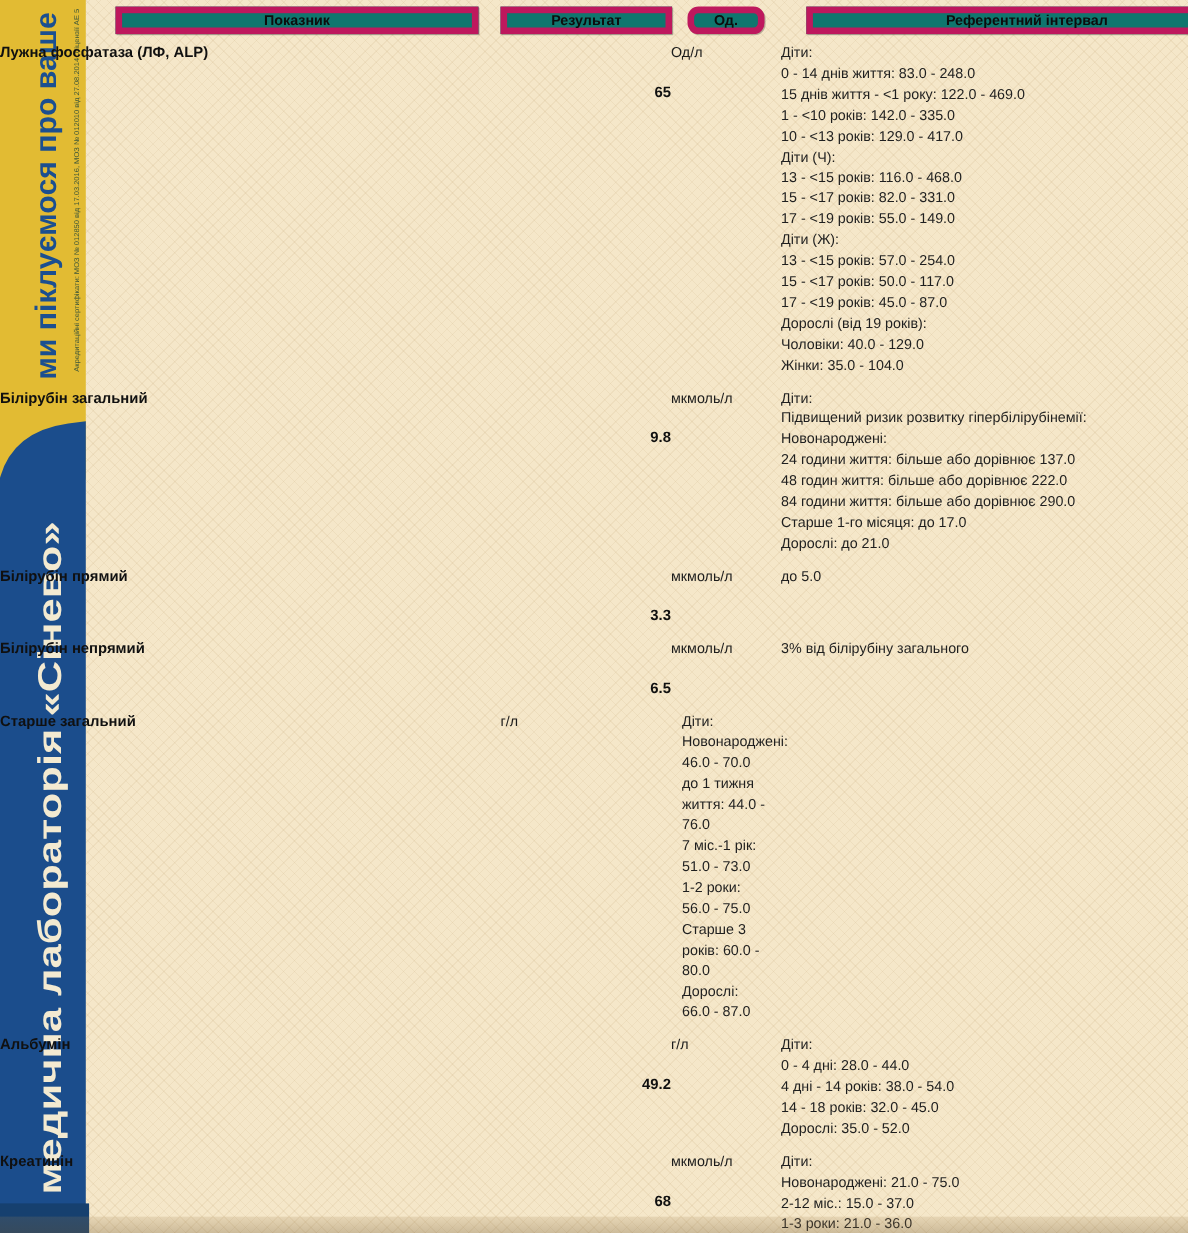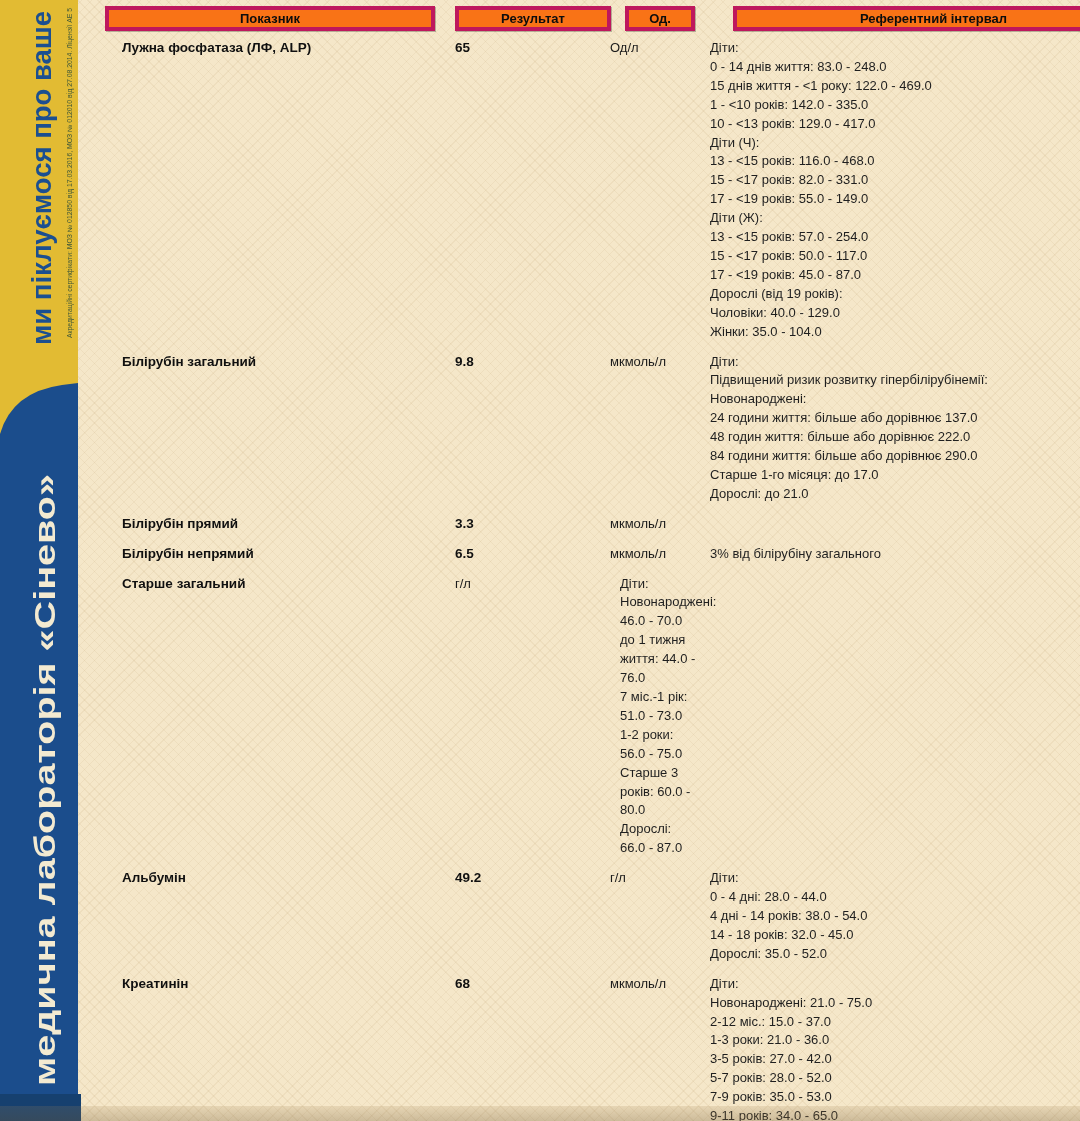--- a/index.html
+++ b/index.html
@@ -13,40 +13,40 @@
   }
   .bottom-strip{
     position:absolute;left:0;bottom:0;width:1080px;height:15px;
     background:linear-gradient(rgba(166,135,88,.18), rgba(120,95,55,.32));
   }
   
   .sidebar-svg{position:absolute;left:0;top:0;}
   
   .hdr{
     position:absolute;top:6px;height:25px;box-sizing:border-box;
-    background:#f97316;border:4px solid #be185d;
+    background:#0f766e;border:6px solid #be185d;
     font-weight:bold;font-size:13px;color:#0d0d0d;
     display:flex;align-items:center;justify-content:center;
     box-shadow:1px 1px 0 rgba(0,0,0,.25);
   }
   .hdr-param{left:105px;width:330px;}
   .hdr-result{left:455px;width:156px;}
-  .hdr-unit{left:625px;width:70px;}
+  .hdr-unit{left:625px;width:70px;border-radius:10px;}
   .hdr-ref{left:705px;width:401px;margin-left:28px;}
   
   .rows{position:absolute;left:0;top:39px;width:1080px;}
   .row{
     display:grid;
     grid-template-columns:455px 155px 90px 1fr;
     margin-bottom:11px;
     line-height:18.9px;
     font-size:13px;color:#1c1c1c;
   }
-  .cell-name{padding-left:122px;font-weight:bold;font-size:13.5px;color:#101010;}
-  .cell-result{text-align:left;font-weight:bold;font-size:13.5px;color:#101010;}
+  .cell-name{font-weight:bold;font-size:13.5px;color:#101010;}
+  .cell-result{text-align:right;font-weight:bold;font-size:13.5px;color:#101010;margin-top:36px;}
   .cell-unit{text-align:left;padding-right:4px;color:#1c1c1c;}
   .cell-ref{padding-left:10px;white-space:pre-line;color:#1f1f1f;}
 </style>
 </head>
 <body>
 
 <svg class="sidebar-svg" width="90" height="1121" viewBox="0 0 90 1121" xmlns="http://www.w3.org/2000/svg">
   <rect x="0" y="0" width="78" height="436" fill="#e2bb33"></rect>
   <path d="M0,1121 L0,434 Q12,392 62,385 L78,383 L78,1121 Z" fill="#1b4d8c"></path>
   <rect x="0" y="1094" width="81" height="27" fill="#16406f"></rect>
@@ -95,20 +95,21 @@
 48 годин життя: більше або дорівнює 222.0
 84 години життя: більше або дорівнює 290.0
 Старше 1-го місяця: до 17.0
 Дорослі: до 21.0</div>
   </div>
 
   <div class="row">
     <div class="cell-name">Білірубін прямий</div>
     <div class="cell-result">3.3</div>
     <div class="cell-unit">мкмоль/л</div>
+    <div class="cell-ref">до 5.0</div>
   </div>
 
   <div class="row">
     <div class="cell-name">Білірубін непрямий</div>
     <div class="cell-result">6.5</div>
     <div class="cell-unit">мкмоль/л</div>
     <div class="cell-ref">3% від білірубіну загального</div>
   </div>
 
   <div class="row">

